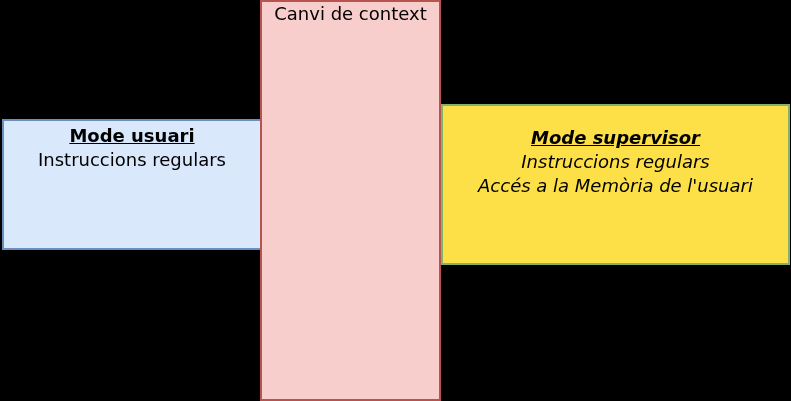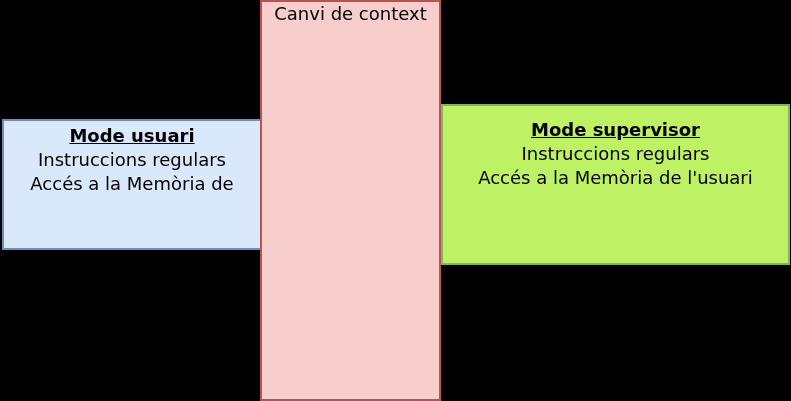--- a/index.html
+++ b/index.html
@@ -42,42 +42,42 @@
     border: 2px solid #b85450;
     z-index: 2;
     display: flex;
     justify-content: center;
   }
   .box-supervisor {
     left: 441px;
     top: 104px;
     width: 349px;
     height: 161px;
-    background: #bef264;
+    background: #fde047;
     border: 2px solid #82b366;
     z-index: 1;
-    padding-top: 12px;
+    padding-top: 20px;
+    font-style: italic;
   }
   .box-title {
     font-weight: bold;
     text-decoration: underline;
   }
   .box-line {
     white-space: nowrap;
   }
 </style>
 </head>
 <body>
 
 <div class="canvas">
 
   <div class="box box-user">
     <div class="box-title">Mode usuari</div>
     <div class="box-line">Instruccions regulars</div>
-    <div class="box-line">Accés a la Memòria de</div>
   </div>
 
   <div class="box box-context">
     <div class="box-line">Canvi de context</div>
   </div>
 
   <div class="box box-supervisor">
     <div class="box-title">Mode supervisor</div>
     <div class="box-line">Instruccions regulars</div>
     <div class="box-line">Accés a la Memòria de l'usuari</div>

